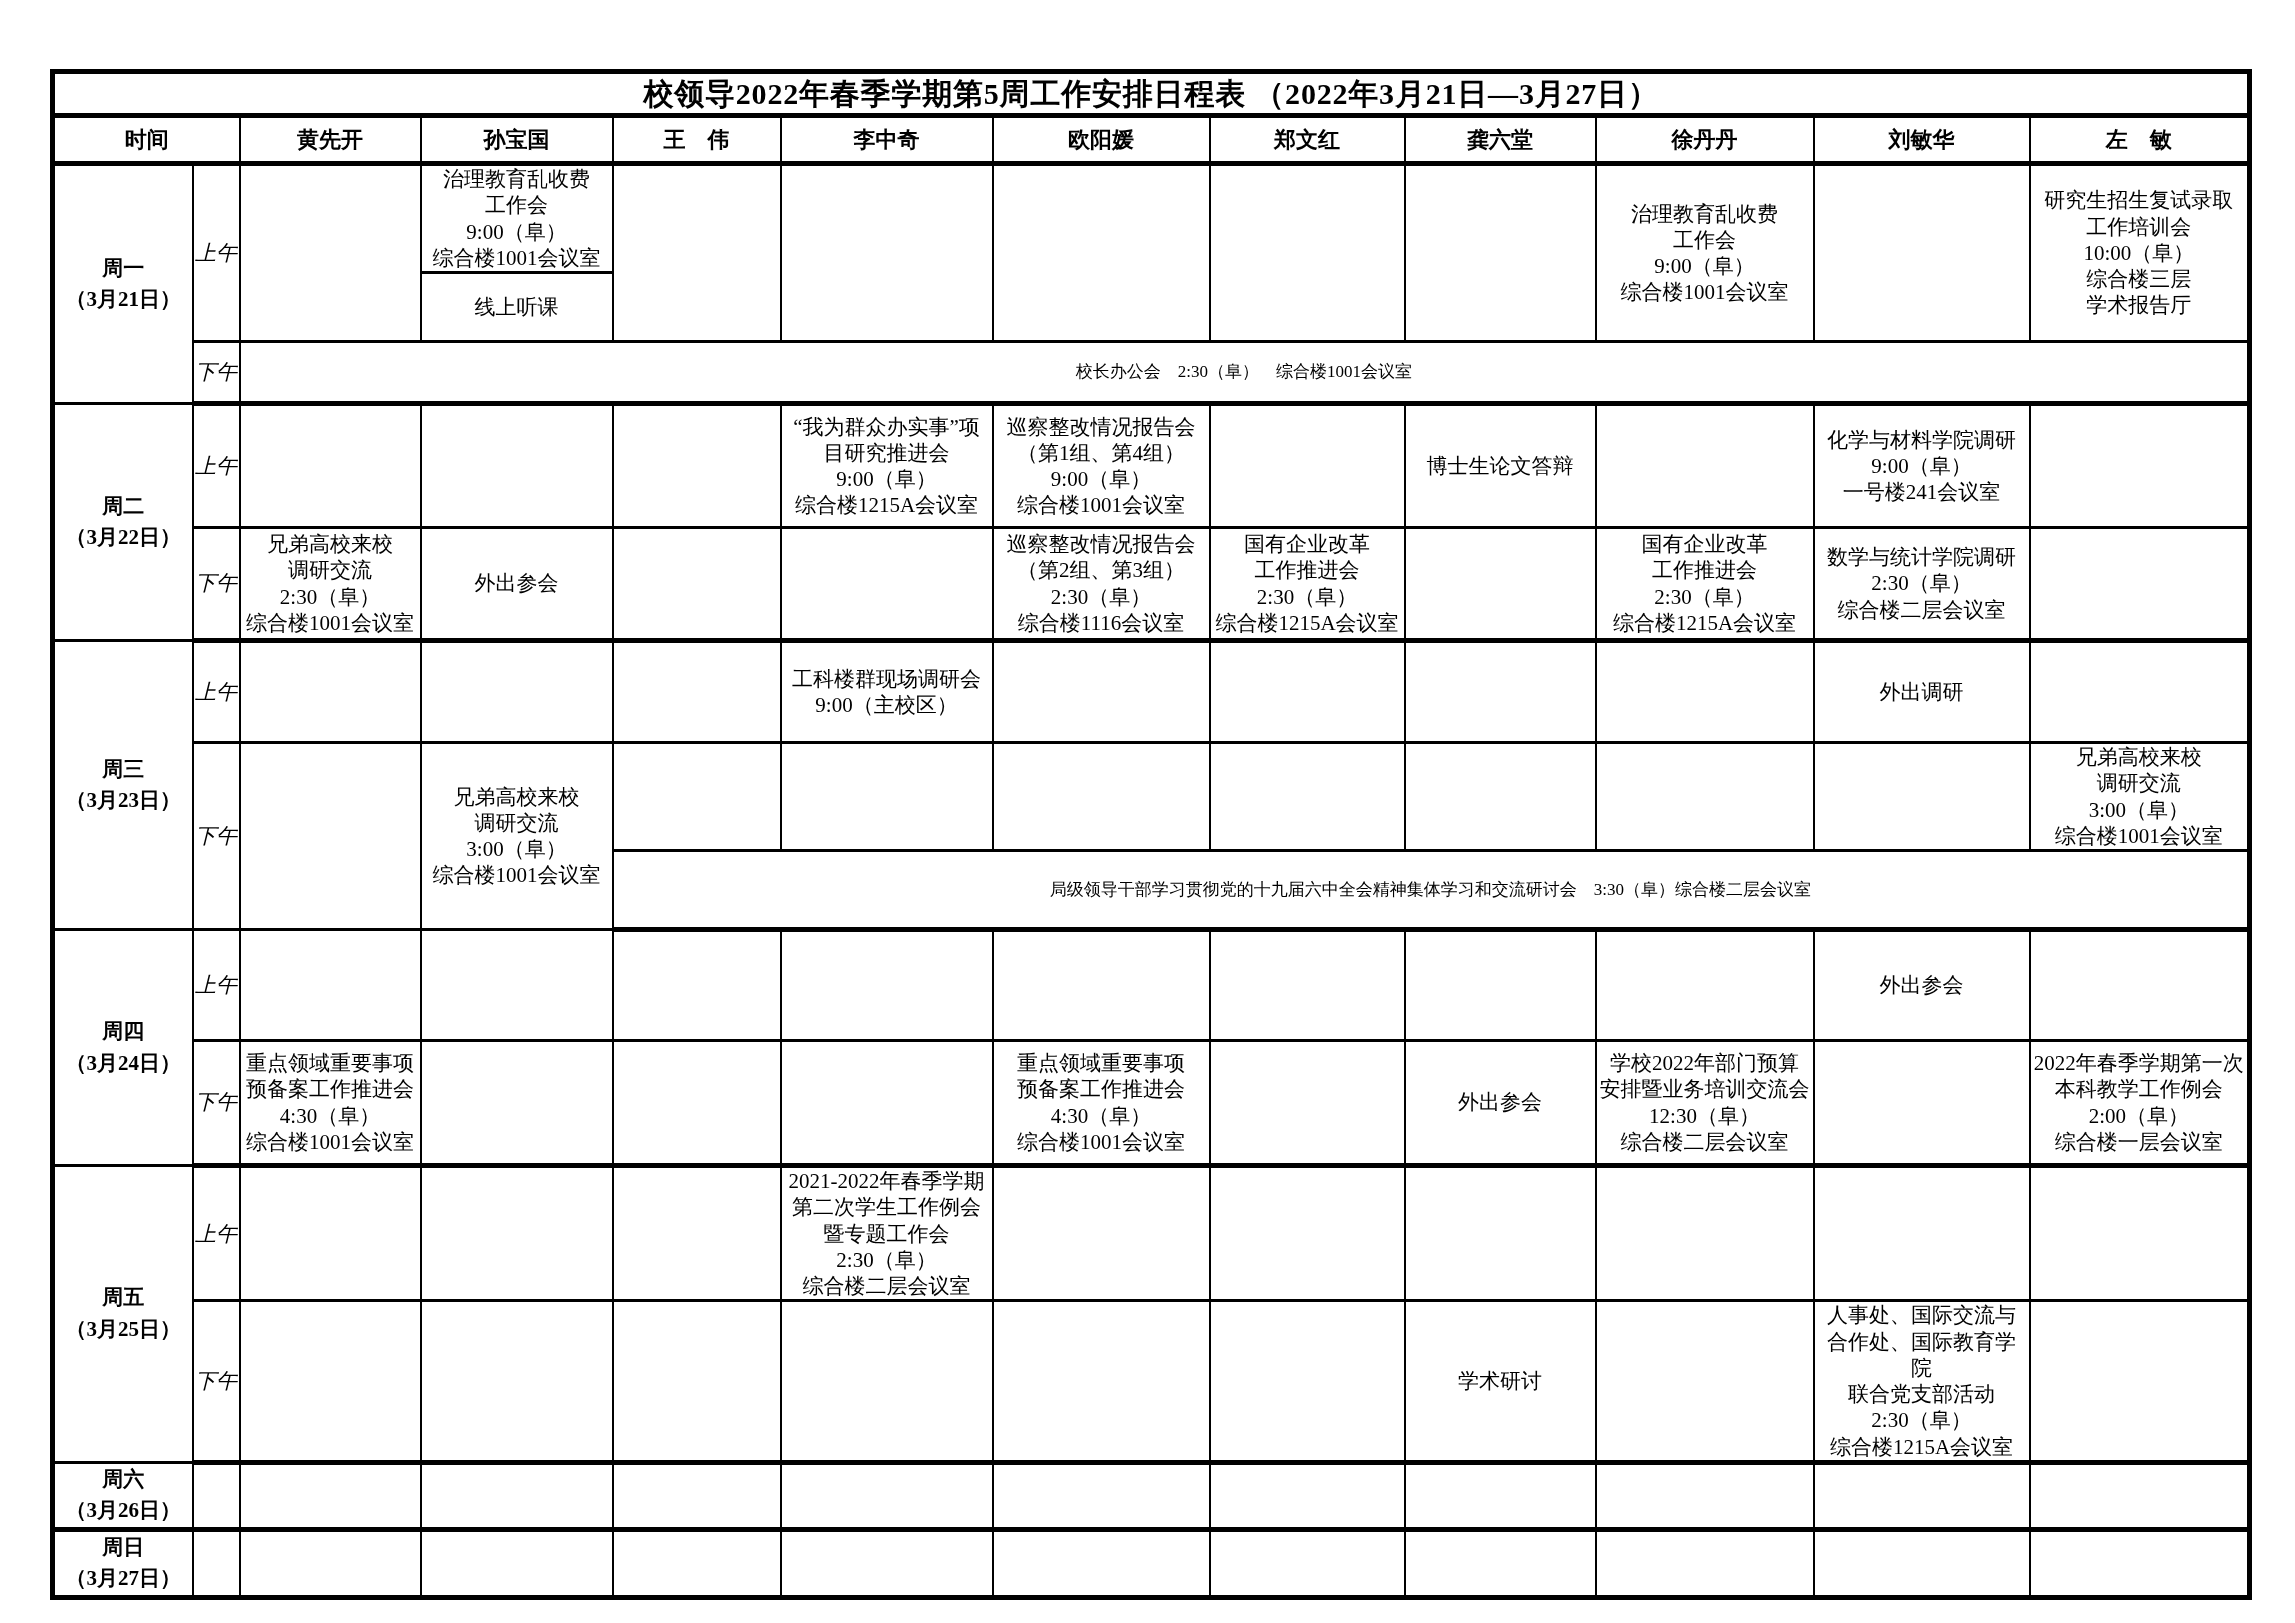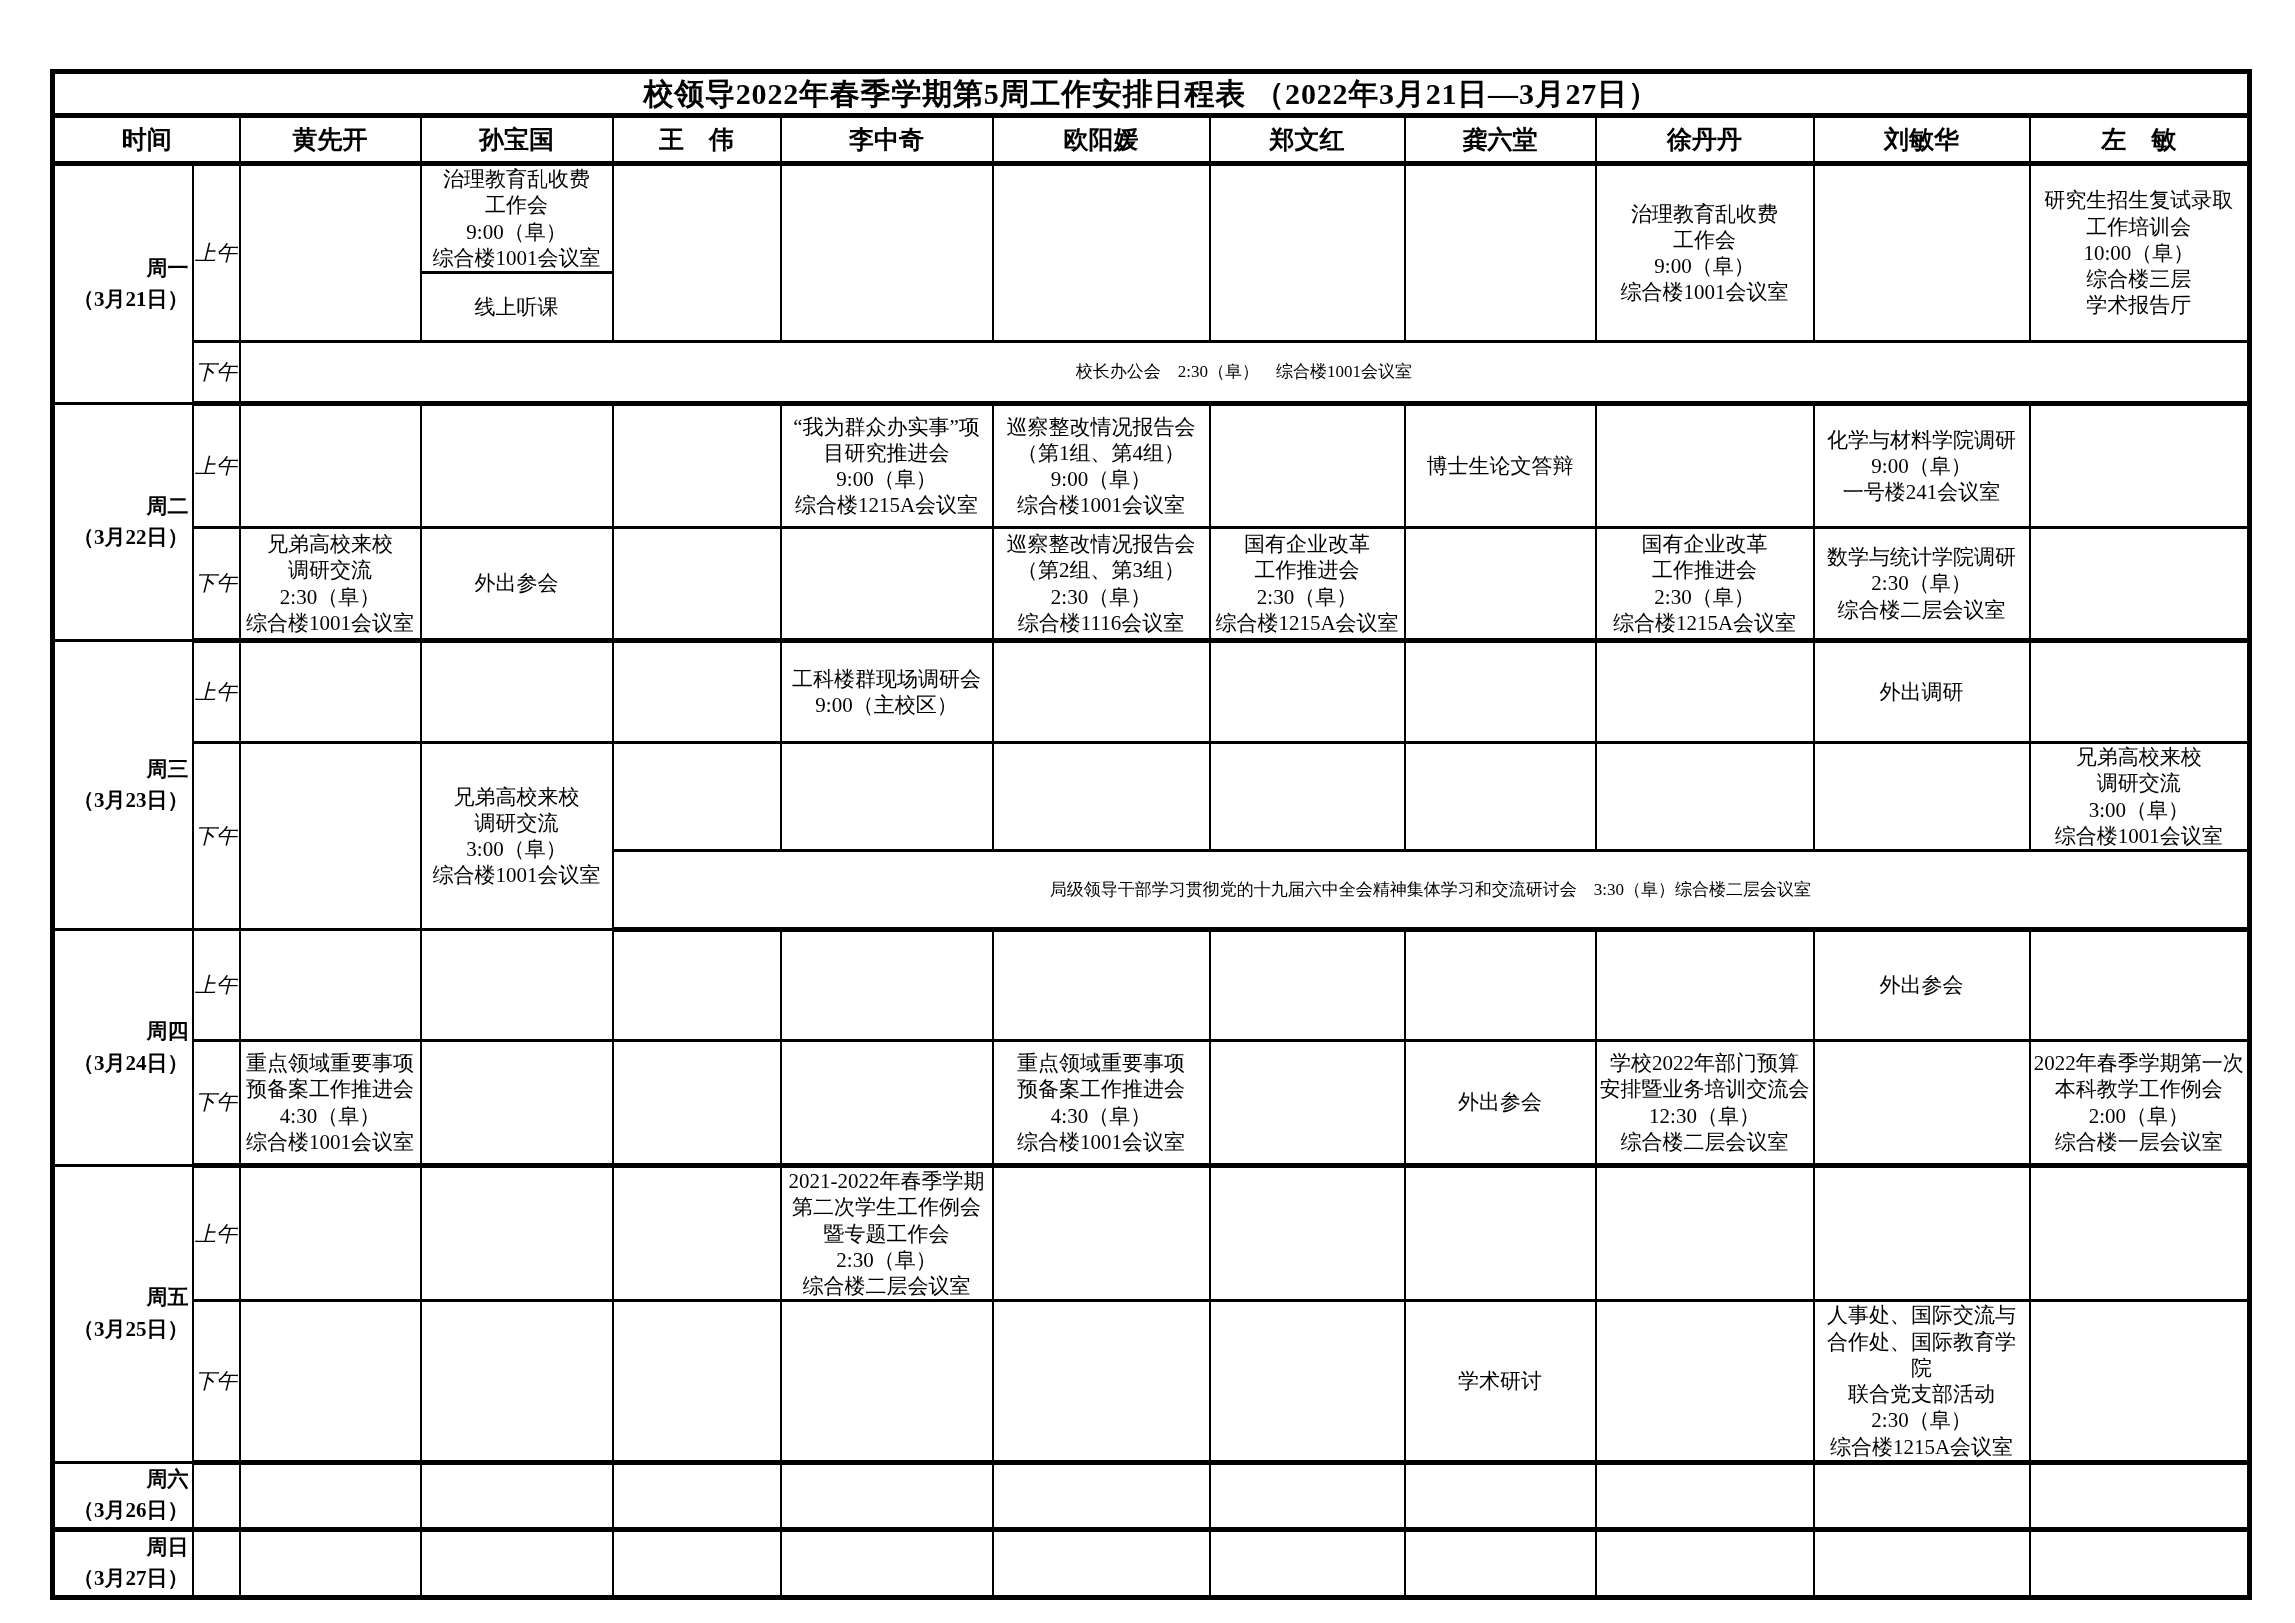--- a/index.html
+++ b/index.html
@@ -37,29 +37,28 @@
     overflow: hidden;
   }
   tr.day-end > td { border-bottom-width: 5.3px; }
   td.title-cell {
     font-size: 30px;
     font-weight: bold;
     border-bottom-width: 5.3px;
     letter-spacing: 0.8px;
   }
   tr.header-row > td {
-    font-size: 25px;
+    font-size: 22px;
     font-weight: bold;
     border-bottom-width: 5.3px;
   }
   td.day-cell {
     font-weight: bold;
     font-size: 21px;
     line-height: 1.5;
-    text-align: right;
   }
   td.ampm-cell { font-size: 21px; padding: 0 1.5px; font-style: italic; }
   td.event-cell { font-size: 21px; }
   td.banner-cell { font-size: 17px; }
 </style>
 </head>
 <body>
 
 <table class="schedule">
   <colgroup>

